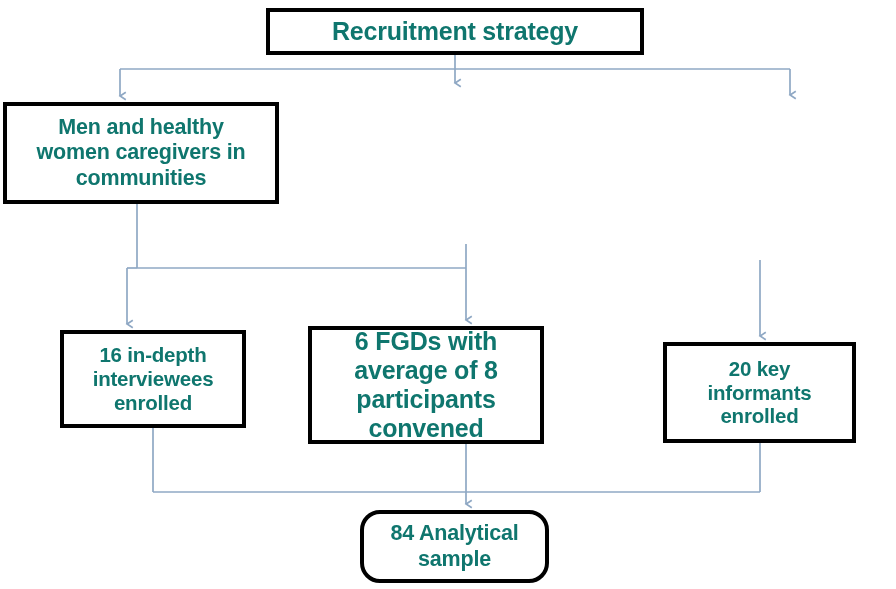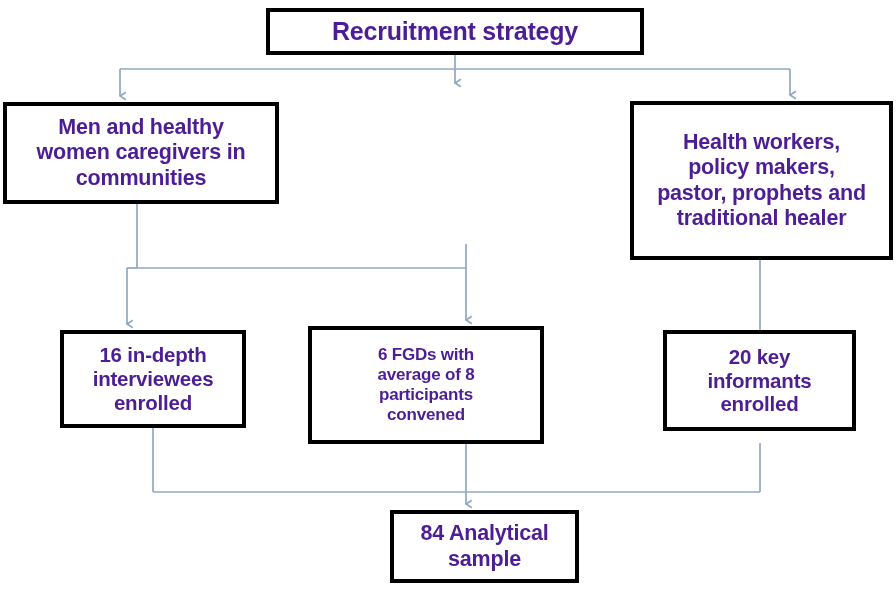--- a/index.html
+++ b/index.html
@@ -29,21 +29,21 @@
     background: #ffffff;
     border: 4px solid #000000;
     display: flex;
     align-items: center;
     justify-content: center;
     text-align: center;
     z-index: 2;
   }
   .node-label {
     font-weight: bold;
-    color: #4c1d95;
+    color: #0f766e;
     line-height: 1.17;
     letter-spacing: -0.2px;
     white-space: pre-line;
     padding: 0 6px;
   }
   
   #node-recruitment-strategy { left: 266px; top: 8px;  width: 378px; height: 47px; }
   #node-recruitment-strategy .node-label { font-size: 25px; }
 
   #node-community-members   { left: 3px;   top: 102px; width: 276px; height: 102px; }
@@ -52,26 +52,26 @@
   #node-health-facility     { left: 339px; top: 89px;  width: 255px; height: 155px; }
   #node-health-facility .node-label { font-size: 21.5px; }
 
   #node-key-stakeholders    { left: 630px; top: 101px; width: 263px; height: 159px; }
   #node-key-stakeholders .node-label { font-size: 21.5px; }
 
   #node-idi-enrolled        { left: 60px;  top: 330px; width: 186px; height: 98px; align-items: center; }
   #node-idi-enrolled .node-label { font-size: 20.5px; }
 
   #node-fgd-convened        { left: 308px; top: 326px; width: 236px; height: 118px; }
-  #node-fgd-convened .node-label { font-size: 17px; }
+  #node-fgd-convened .node-label { font-size: 25px; }
 
-  #node-kii-enrolled        { left: 663px; top: 330px; width: 193px; height: 101px; }
+  #node-kii-enrolled        { left: 663px; top: 342px; width: 193px; height: 101px; }
   #node-kii-enrolled .node-label { font-size: 20.5px; }
 
-  #node-analytical-sample   { left: 390px; top: 510px; width: 189px; height: 73px; }
+  #node-analytical-sample   { left: 360px; top: 510px; width: 189px; height: 73px; border-radius: 20px; }
   #node-analytical-sample .node-label { font-size: 21.5px; }
 </style>
 </head>
 <body>
 
 <div id="flowchart-root">
 
   <svg id="connector-layer" viewBox="0 0 896 589" width="896" height="589" xmlns="http://www.w3.org/2000/svg">
     <defs>
       <marker id="arrowhead" markerWidth="10" markerHeight="10" refX="5" refY="7.4" orient="auto" markerUnits="userSpaceOnUse">
@@ -107,26 +107,20 @@
     <span class="node-label">Recruitment strategy</span>
   </div>
 
   <div class="node-box" id="node-community-members">
     <span class="node-label">Men and healthy
 women caregivers in
 communities</span>
   </div>
 
 
-  <div class="node-box" id="node-key-stakeholders">
-    <span class="node-label">Health workers,
-policy makers,
-pastor, prophets and
-traditional healer</span>
-  </div>
 
   <div class="node-box" id="node-idi-enrolled">
     <span class="node-label">16 in-depth
 interviewees
 enrolled</span>
   </div>
 
   <div class="node-box" id="node-fgd-convened">
     <span class="node-label">6 FGDs with
 average of 8

